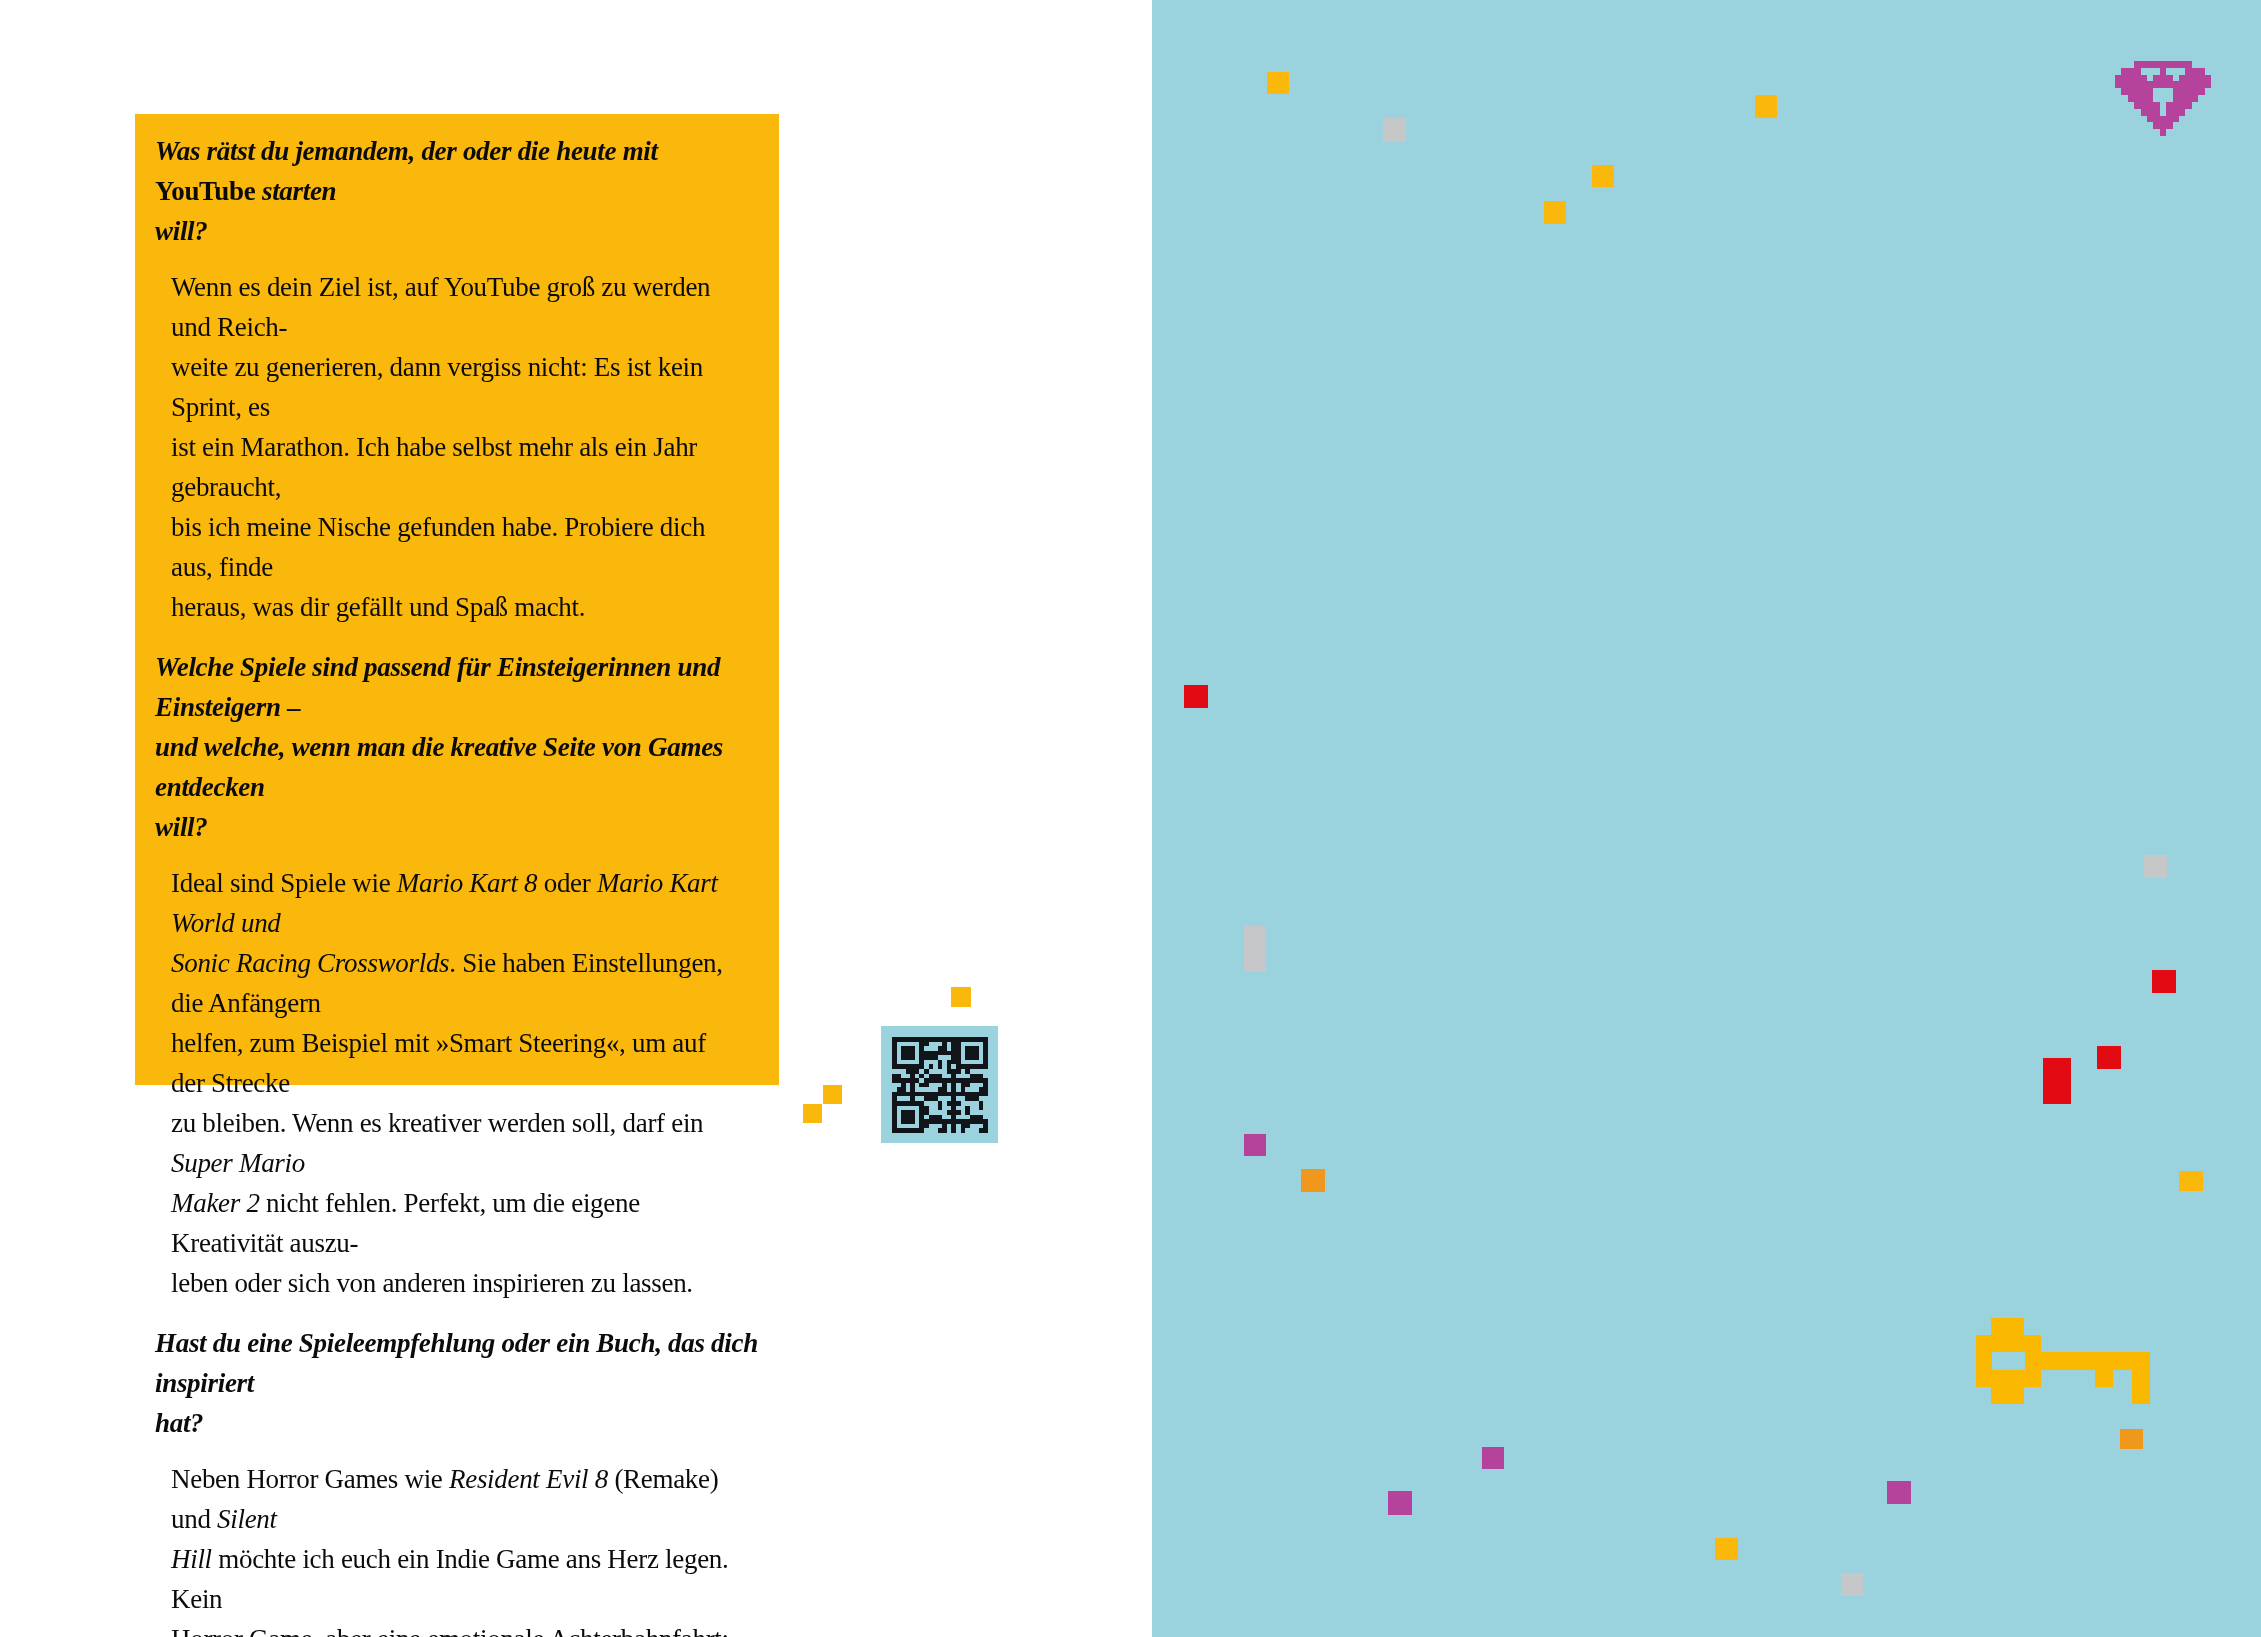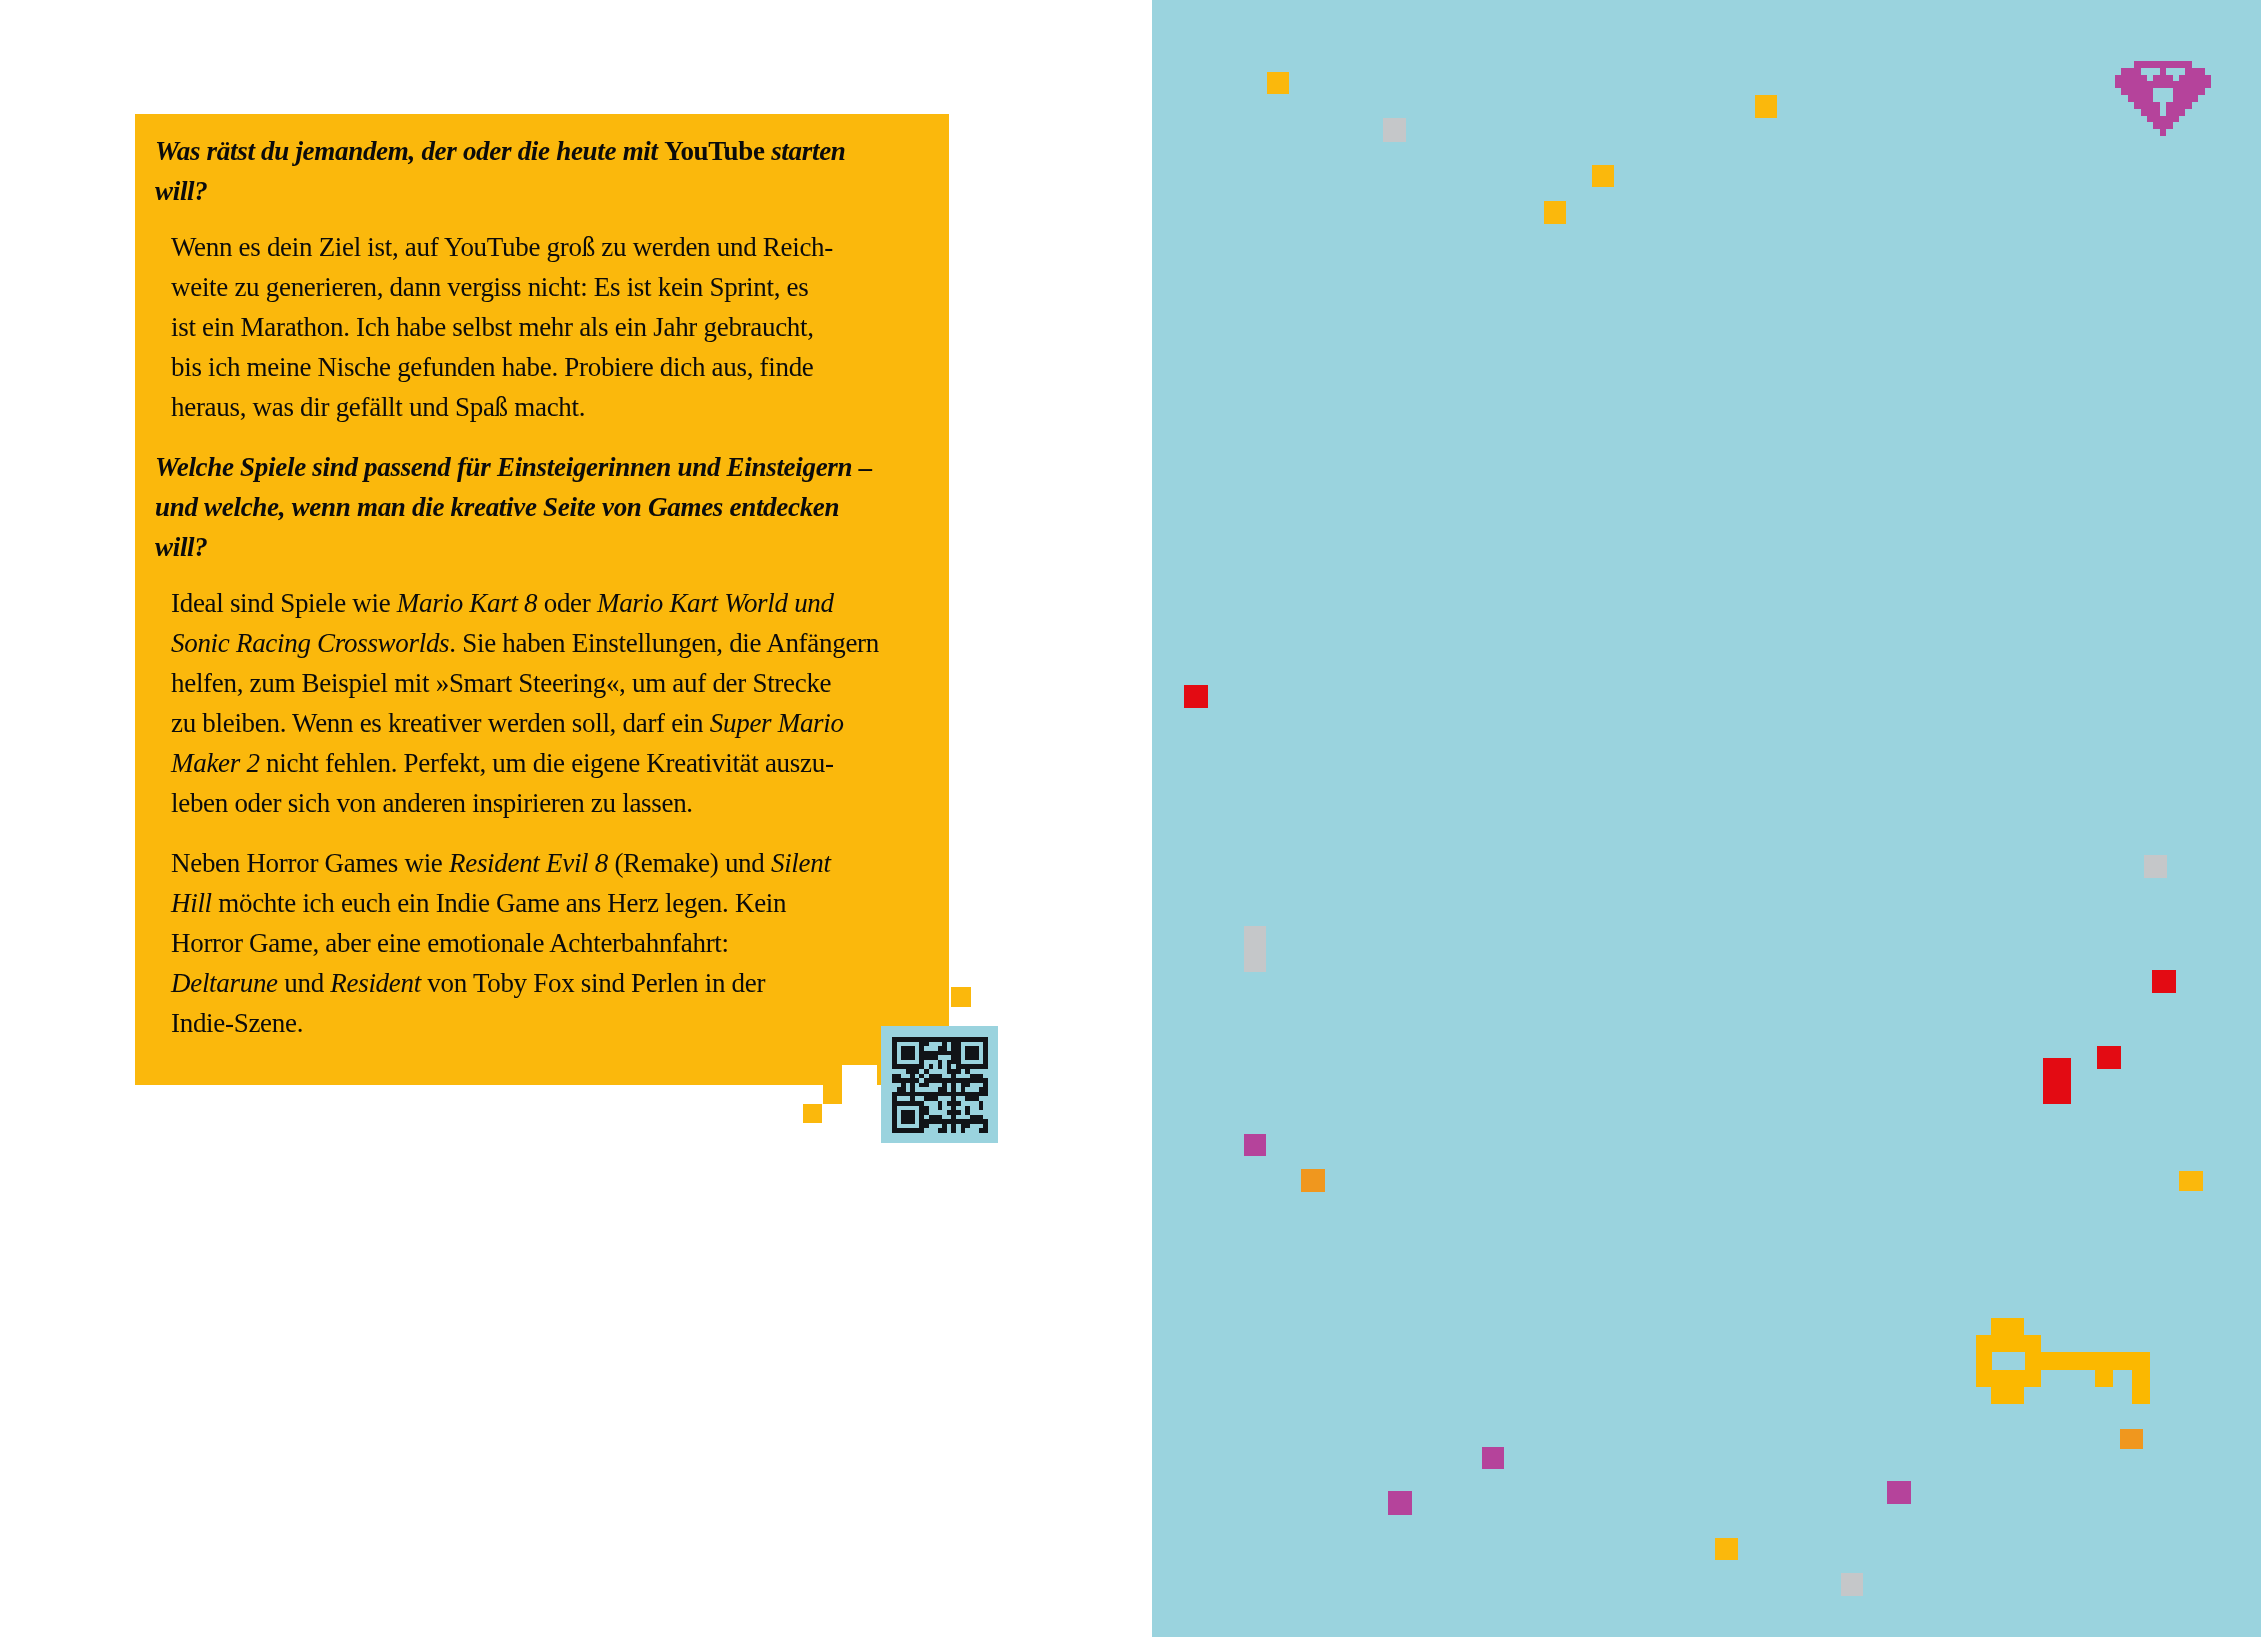--- a/index.html
+++ b/index.html
@@ -6,21 +6,21 @@
   body{
     width:2261px;height:1637px;position:relative;background:#ffffff;
     font-family:"Liberation Sans",sans-serif;overflow:hidden;
   }
   .page{position:absolute;top:0;bottom:0;}
   #page-left{left:0;width:1152px;background:#ffffff;}
   #page-right{left:1152px;width:1109px;background:#9AD3DE;}
 
   
   .qa-box{
-    position:absolute;left:135px;top:114px;width:814px;height:971px;
+    position:absolute;left:135px;top:114px;width:644px;height:971px;
     background:#FBB80C;box-sizing:border-box;padding:17px 20px 0 20px;
     font-family:"Liberation Serif",serif;font-size:27px;line-height:40px;
     letter-spacing:-0.3px;color:#0b0b0b;
   }
   .qa-box .q{margin:0;font-weight:bold;font-style:italic;}
   .qa-box .q .rm{font-style:normal;}
   .qa-box .a{margin:16px;}
   .qa-box .group + .group{margin-top:20px;}
 
   
@@ -38,20 +38,21 @@
   <div class="qa-box">
     <div class="group">
       <p class="q">Was rätst du jemandem, der oder die heute mit <span class="rm">YouTube</span> starten<br>will?</p>
       <p class="a">Wenn es dein Ziel ist, auf YouTube groß zu werden und Reich-<br>weite zu generieren, dann vergiss nicht: Es ist kein Sprint, es<br>ist ein Marathon. Ich habe selbst mehr als ein Jahr gebraucht,<br>bis ich meine Nische gefunden habe. Probiere dich aus, finde<br>heraus, was dir gefällt und Spaß macht.</p>
     </div>
     <div class="group">
       <p class="q">Welche Spiele sind passend für Einsteigerinnen und Einsteigern –<br>und welche, wenn man die kreative Seite von Games entdecken<br>will?</p>
       <p class="a">Ideal sind Spiele wie <i>Mario Kart 8</i> oder <i>Mario Kart World und<br>Sonic Racing Crossworlds</i>. Sie haben Einstellungen, die Anfängern<br>helfen, zum Beispiel mit »Smart Steering«, um auf der Strecke<br>zu bleiben. Wenn es kreativer werden soll, darf ein <i>Super Mario<br>Maker 2</i> nicht fehlen. Perfekt, um die eigene Kreativität auszu-<br>leben oder sich von anderen inspirieren zu lassen.</p>
     </div>
     <div class="group">
+      <p class="q">Hast du eine Spieleempfehlung oder ein Buch, das dich inspiriert<br>hat?</p>
       <p class="a">Neben Horror Games wie <i>Resident Evil 8</i> (Remake) und <i>Silent<br>Hill</i> möchte ich euch ein Indie Game ans Herz legen. Kein<br>Horror Game, aber eine emotionale Achterbahnfahrt:<br><i>Deltarune</i> und <i>Resident</i> von Toby Fox sind Perlen in der<br>Indie-Szene.</p>
     </div>
   </div>
 
   <div id="left-decor"></div>
 
   <div class="qr-panel">
     <svg viewBox="0 0 21 21" preserveAspectRatio="none" fill="#111418">
         <rect x="0" y="0" width="1" height="1"></rect>
         <rect x="1" y="0" width="1" height="1"></rect>

